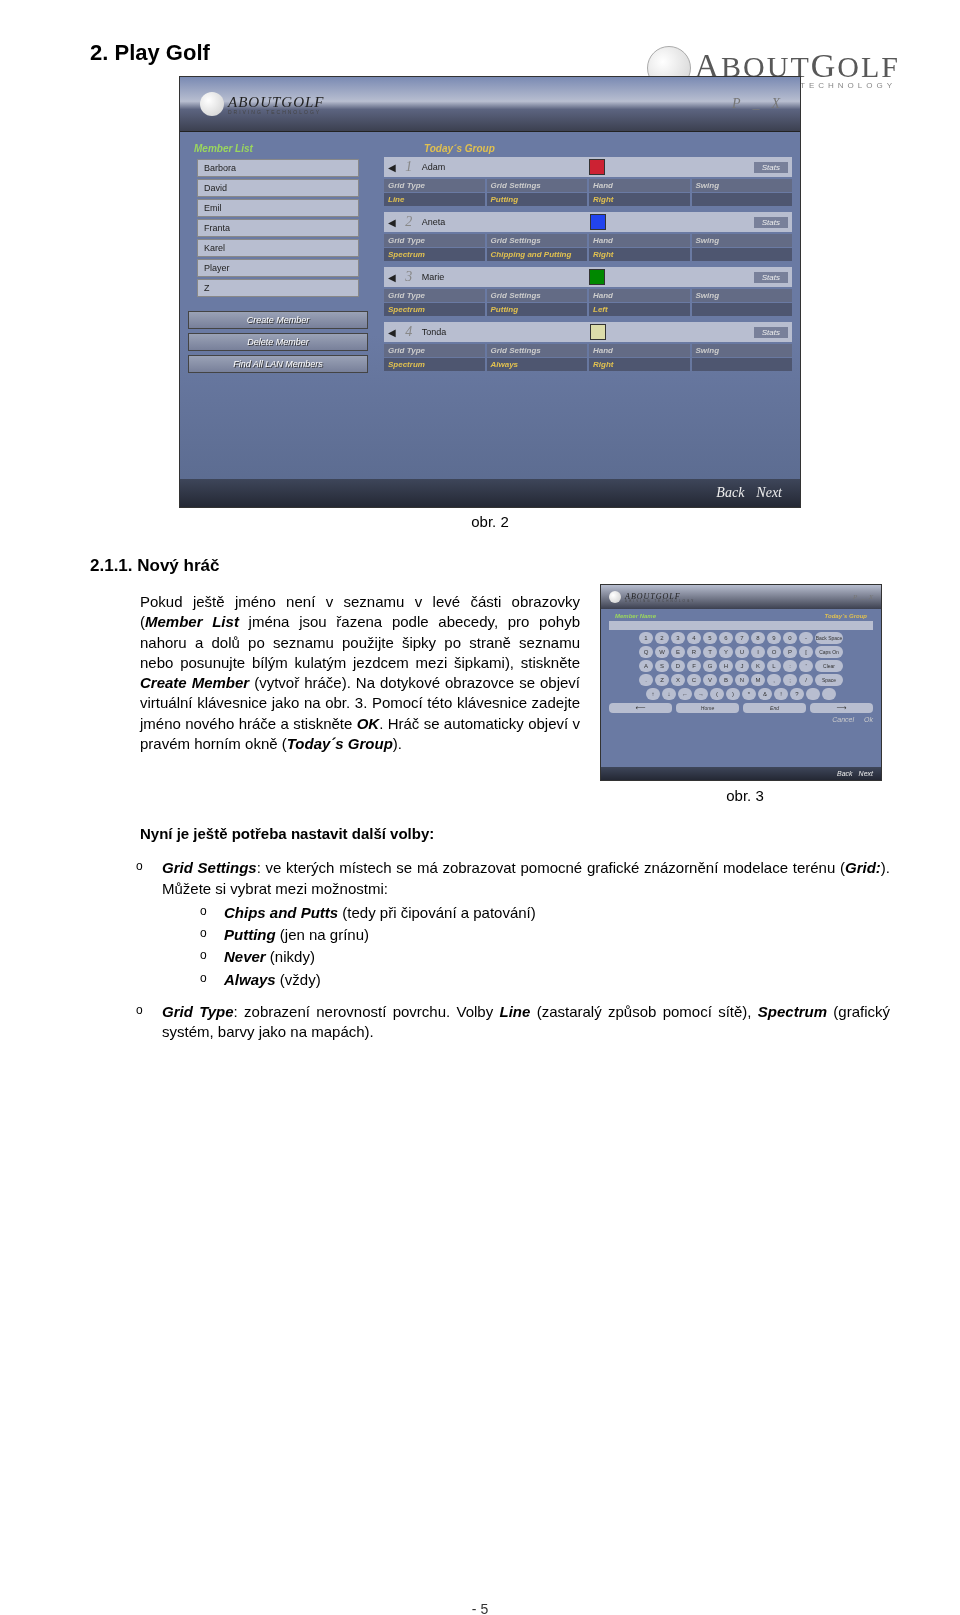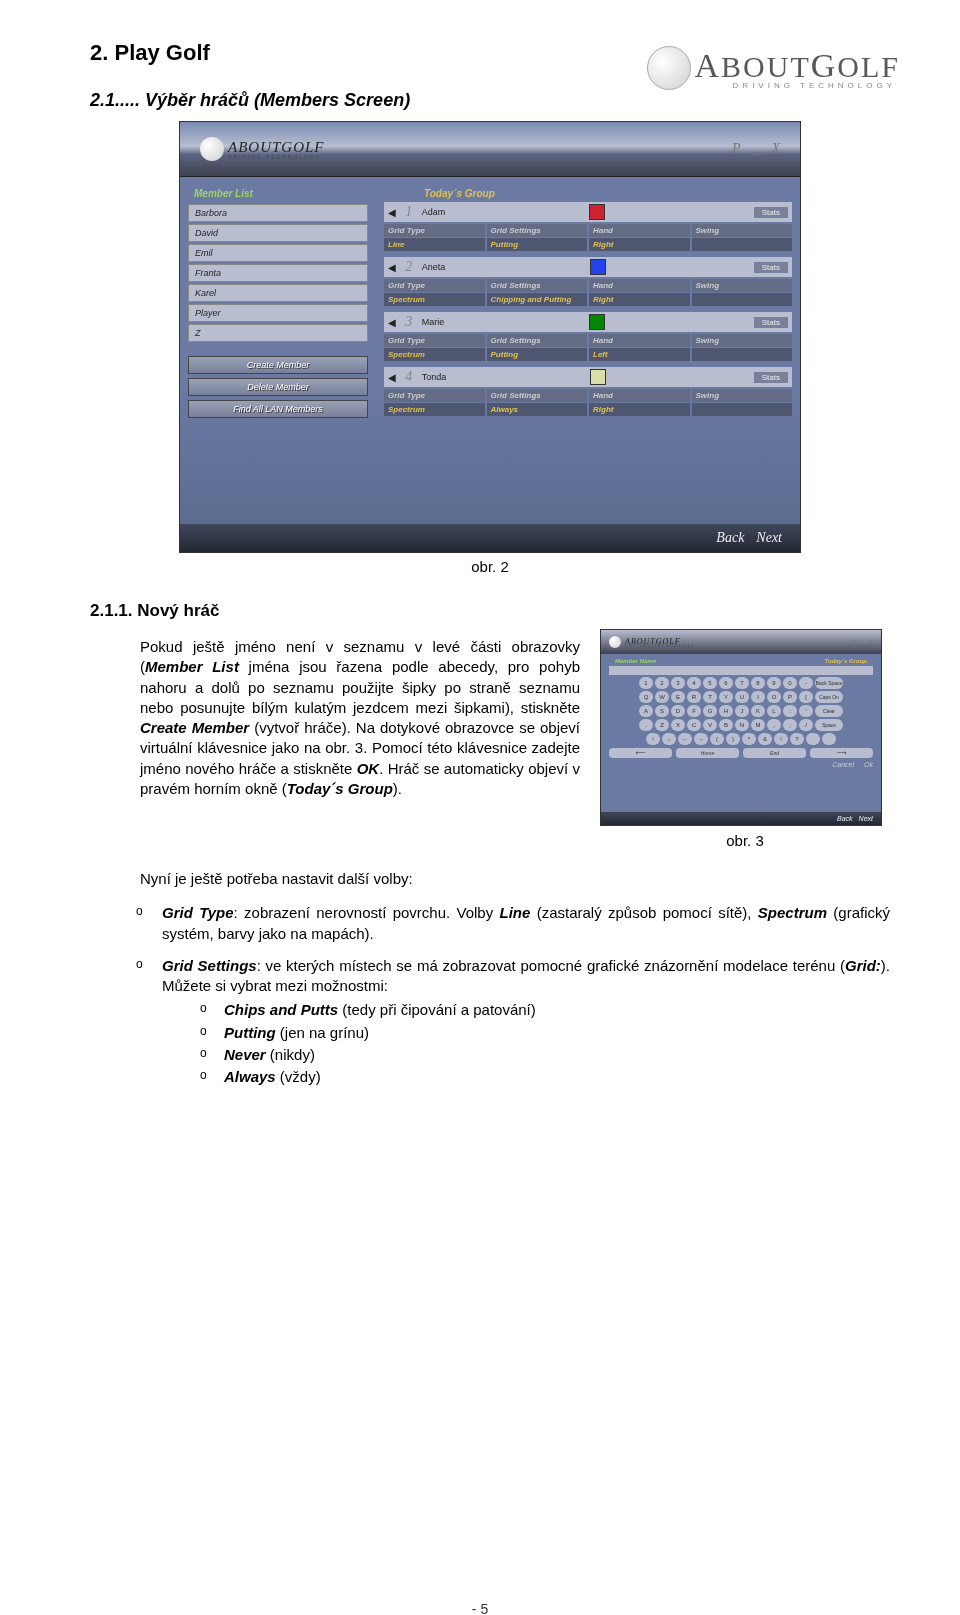--- a/index.html
+++ b/index.html
@@ -129,24 +129,23 @@
     color: #9ad65e;
     font-weight: bold;
     font-style: italic;
     font-size: 10px;
     padding: 3px 6px;
   }
   .list-row {
     background: #b8bed0;
     color: #222;
     padding: 3px 6px;
-    margin: 2px 0;
+    margin: 2px 9px;
     font-size: 9px;
     border: 1px solid #888;
-    font-style: italic;
   }
   .btn-row {
     background: linear-gradient(to bottom, #9aa2b6, #78809a);
     color: #fff;
     font-style: italic;
     font-size: 9px;
     padding: 3px 6px;
     margin: 4px 0;
     border: 1px solid #444;
     text-shadow: 1px 1px 0 #333;
@@ -175,20 +174,21 @@
     text-align: center;
   }
   .pc-arrow {
     color: #222;
     font-size: 10px;
   }
   .pc-stats {
     margin-left: auto;
     background: #78809a;
     color: #eee;
+    font-style: italic;
     padding: 1px 8px;
     font-size: 8px;
   }
   .pc-hdr {
     display: flex;
     font-size: 8px;
     font-style: italic;
     font-weight: bold;
     color: #ccc;
     margin-top: 2px;
@@ -423,21 +423,20 @@
     <div class="logo-box">
       <div class="logo-ball"></div>
       <div>
         <div class="logo-text"><span class="big">A</span>BOUT<span class="big">G</span>OLF</div>
         <div class="logo-sub">DRIVING TECHNOLOGY</div>
       </div>
     </div>
   </div>
 
   <h1>2. Play Golf</h1>
-  <h2>2.1..... Výběr hráčů (Members Screen)</h2>
 
   <div class="screenshot1">
     <div class="ss1-top">
       <div class="mini-logo">
         <div class="mini-ball"></div>
         <div>
           <div class="mini-logo-text">ABOUTGOLF</div>
           <div class="mini-logo-sub">DRIVING TECHNOLOGY</div>
         </div>
       </div>
@@ -677,32 +676,32 @@
         </div>
         <div class="ss2-footer">
           <span>Back</span>
           <span>Next</span>
         </div>
       </div>
       <div class="obr3">obr. 3</div>
     </div>
   </div>
 
-  <p class="below-list" style="padding-left:50px;">Nyní je ještě potřeba nastavit další volby:</p>
+  <p class="below-list" style="padding-left:50px;font-weight:bold;">Nyní je ještě potřeba nastavit další volby:</p>
 
   <ul class="opts">
-    <li>
-      <b><i><span>Grid Type</span></i></b><span>: zobrazení nerovností povrchu. Volby </span><b><i><span>Line</span></i></b><span> (zastaralý způsob pomocí sítě), </span><b><i><span>Spectrum</span></i></b><span> (grafický systém, barvy jako na mapách).</span>
-    </li>
     <li>
       <b><i><span>Grid Settings</span></i></b><span>: ve kterých místech se má zobrazovat pomocné grafické znázornění modelace terénu (</span><b><i><span>Grid:</span></i></b><span>). Můžete si vybrat mezi možnostmi:</span>
       <ul class="sub" id="sub-list">
           <li><b><i>Chips and Putts</i></b> (tedy při čipování a patování)</li>
           <li><b><i>Putting</i></b> (jen na grínu)</li>
           <li><b><i>Never</i></b> (nikdy)</li>
           <li><b><i>Always</i></b> (vždy)</li>
         </ul>
     </li>
+    <li>
+      <b><i><span>Grid Type</span></i></b><span>: zobrazení nerovností povrchu. Volby </span><b><i><span>Line</span></i></b><span> (zastaralý způsob pomocí sítě), </span><b><i><span>Spectrum</span></i></b><span> (grafický systém, barvy jako na mapách).</span>
+    </li>
   </ul>
 
   <div class="page-num">- 5</div>
 
 </div>
 
 </body></html>

